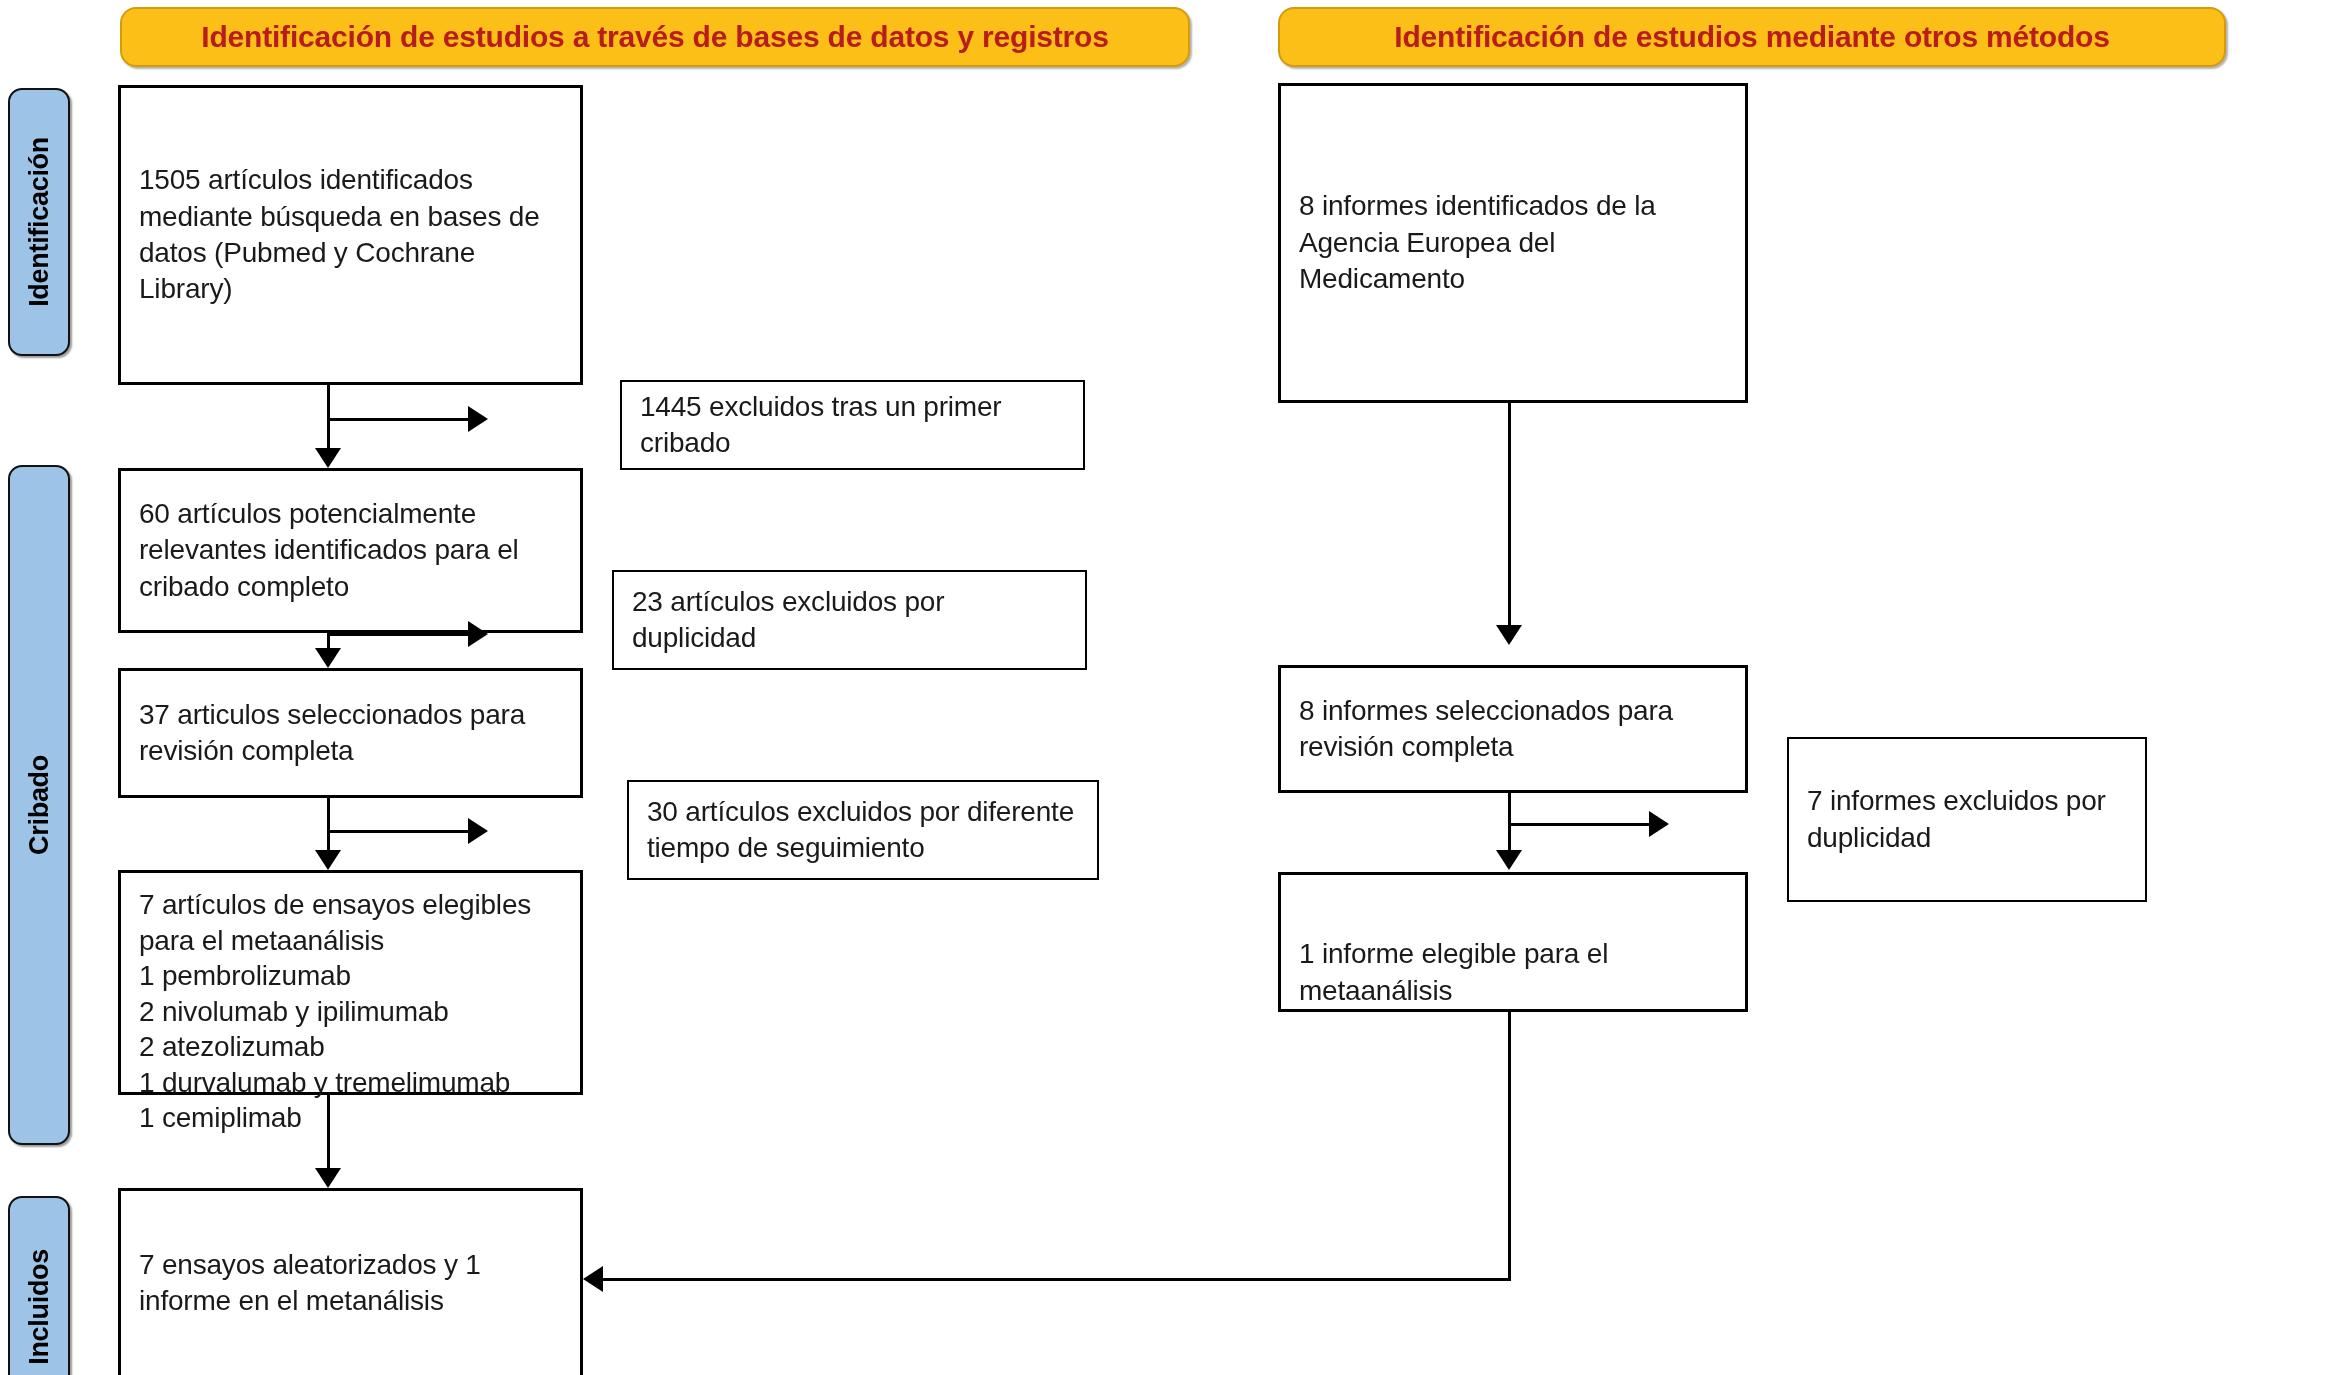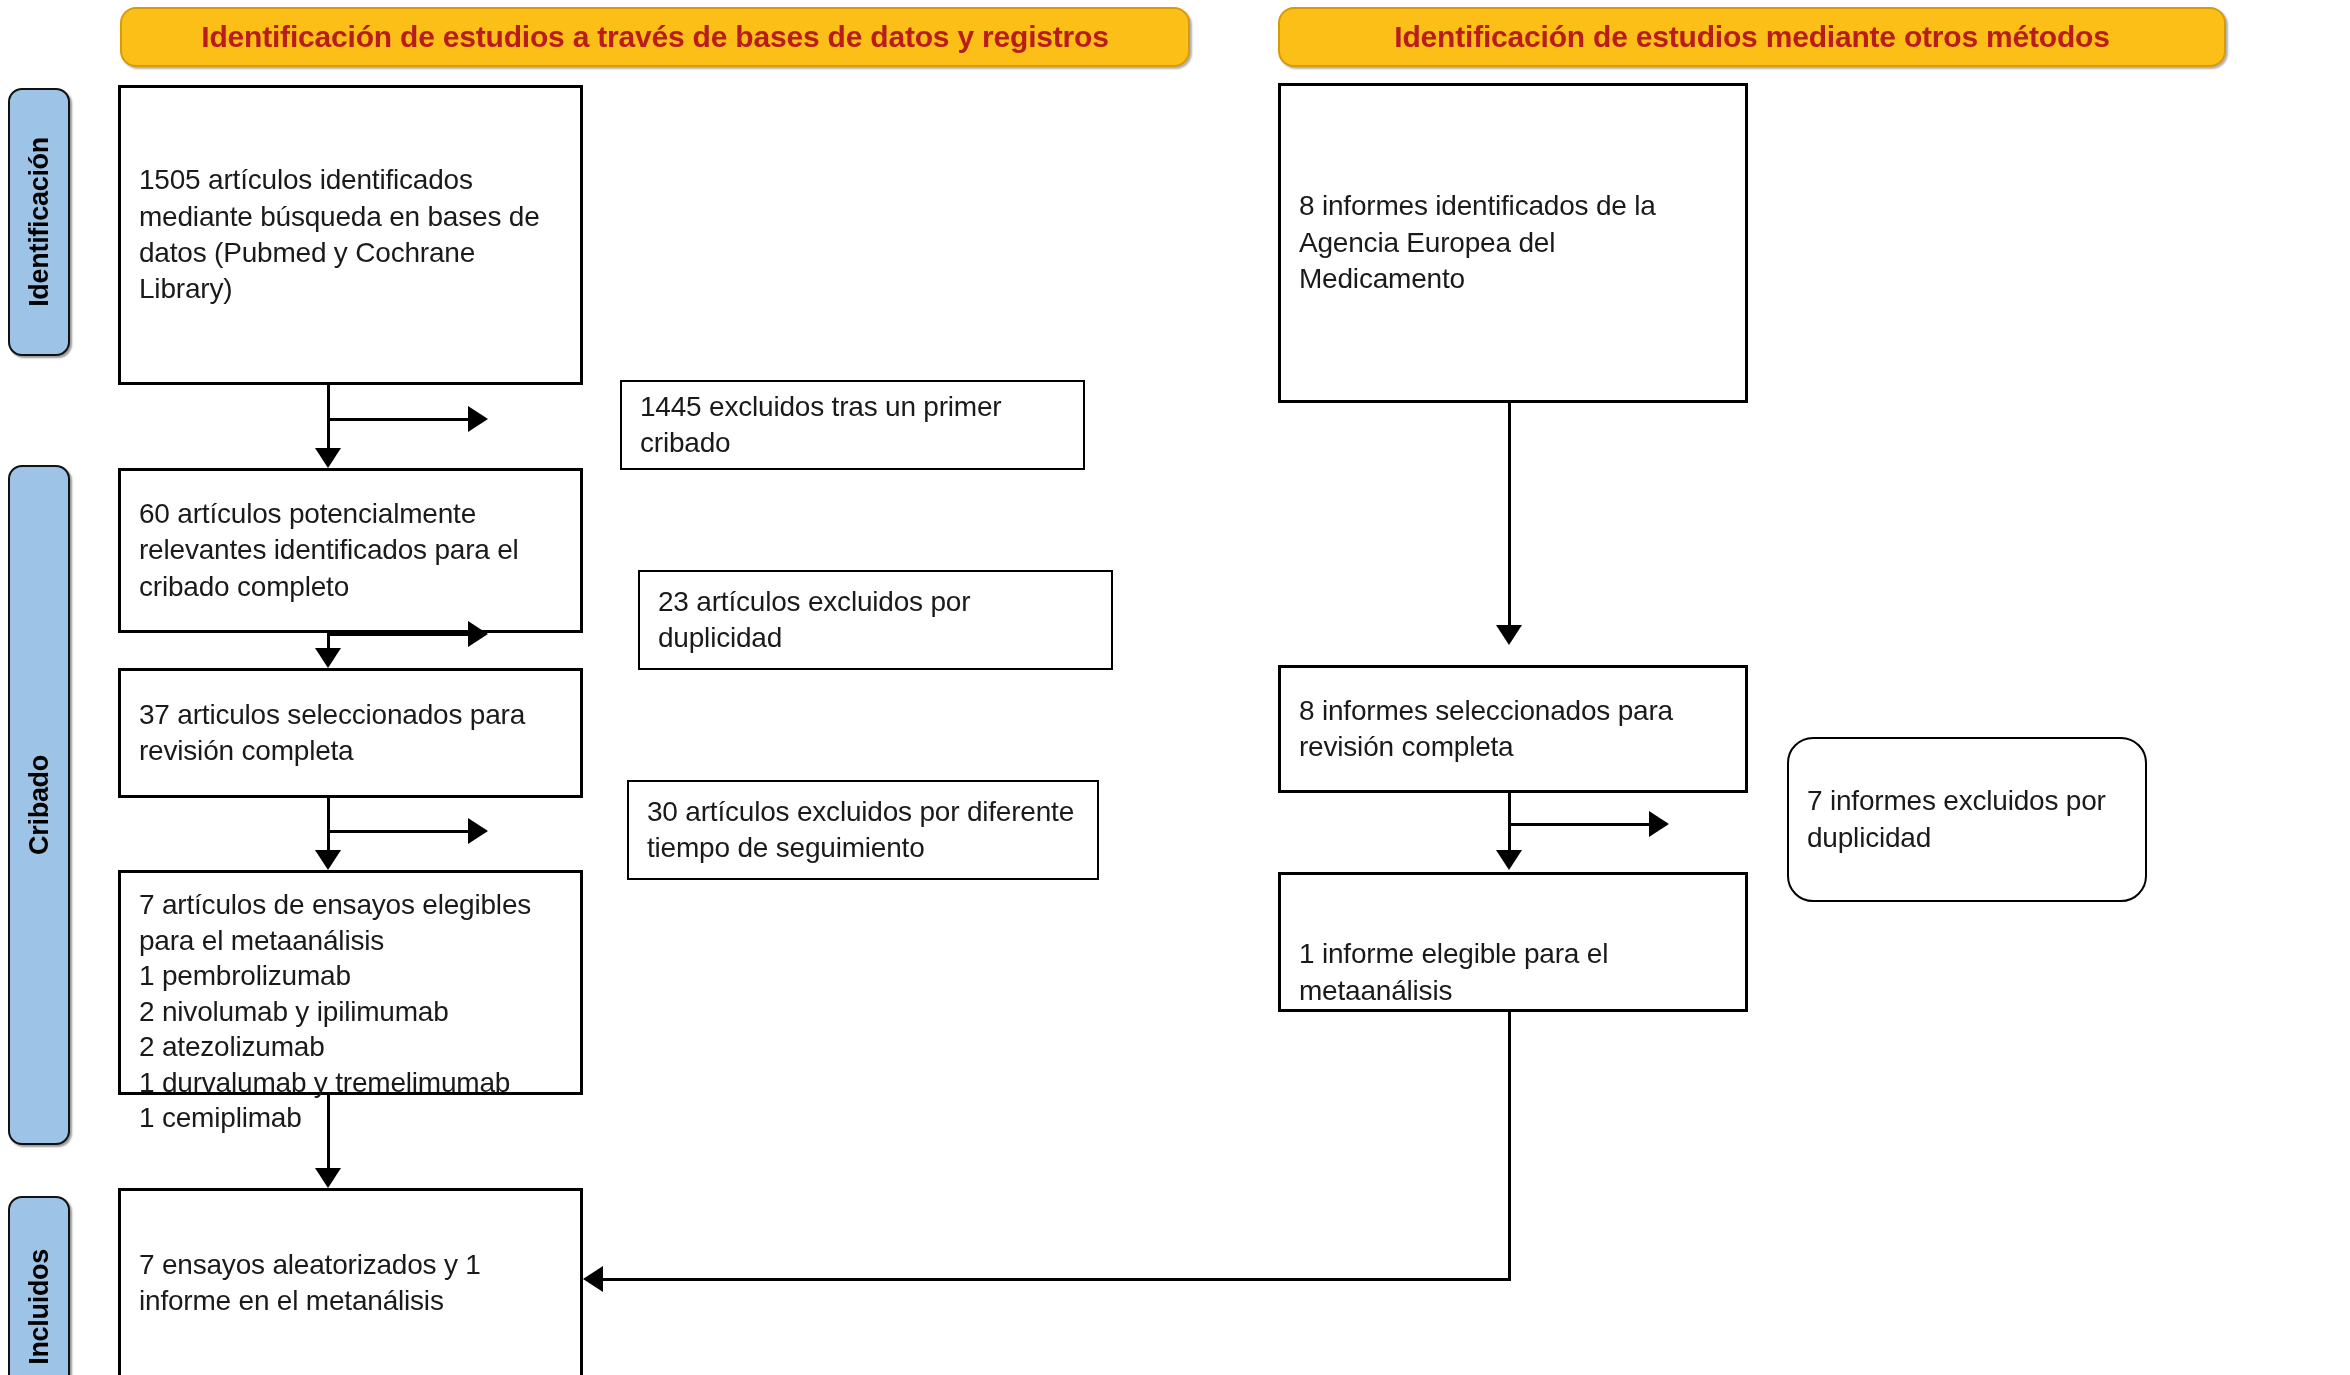--- a/index.html
+++ b/index.html
@@ -161,41 +161,41 @@
   </div>
 
   <div class="flow-box" style="left:118px; top:1188px; width:465px; height:190px;">
     <div class="box-text">7 ensayos aleatorizados y 1 informe en el metanálisis</div>
   </div>
 
   <div class="flow-box thin" style="left:620px; top:380px; width:465px; height:90px;">
     <div class="box-text">1445 excluidos tras un primer cribado</div>
   </div>
 
-  <div class="flow-box thin" style="left:638px; top:570px; width:475px; height:100px;">
+  <div class="flow-box thin" style="left:612px; top:570px; width:475px; height:100px;">
     <div class="box-text">23 artículos excluidos por duplicidad</div>
   </div>
 
   <div class="flow-box thin" style="left:627px; top:780px; width:472px; height:100px;">
     <div class="box-text">30 artículos excluidos por diferente tiempo de seguimiento</div>
   </div>
 
   <div class="flow-box" style="left:1278px; top:83px; width:470px; height:320px;">
     <div class="box-text">8 informes identificados de la Agencia Europea del Medicamento</div>
   </div>
 
   <div class="flow-box" style="left:1278px; top:665px; width:470px; height:128px;">
     <div class="box-text">8 informes seleccionados para revisión completa</div>
   </div>
 
   <div class="flow-box" style="left:1278px; top:872px; width:470px; height:140px;align-items:flex-end;">
     <div class="box-text">1 informe elegible para el metaanálisis</div>
   </div>
 
-  <div class="flow-box thin" style="left:1787px; top:737px; width:360px; height:165px;border-radius:26px;">
+  <div class="flow-box thin" style="left:1787px; top:737px; width:360px; height:165px;">
     <div class="box-text">7 informes excluidos por duplicidad</div>
   </div>
 
   <div class="v-line" style="left:327px; top:385px; height:63px;"></div>
   <div class="arrow-down" style="left:315px; top:448px;"></div>
 
   <div class="h-line" style="left:328px; top:418px; width:140px;"></div>
   <div class="arrow-right" style="left:468px; top:406px;"></div>
 
   <div class="v-line" style="left:327px; top:633px; height:15px;"></div>

